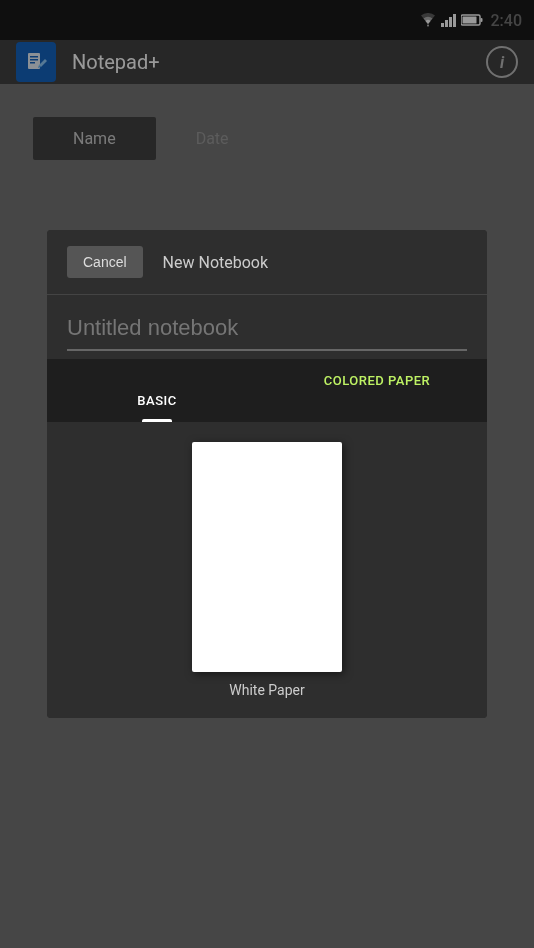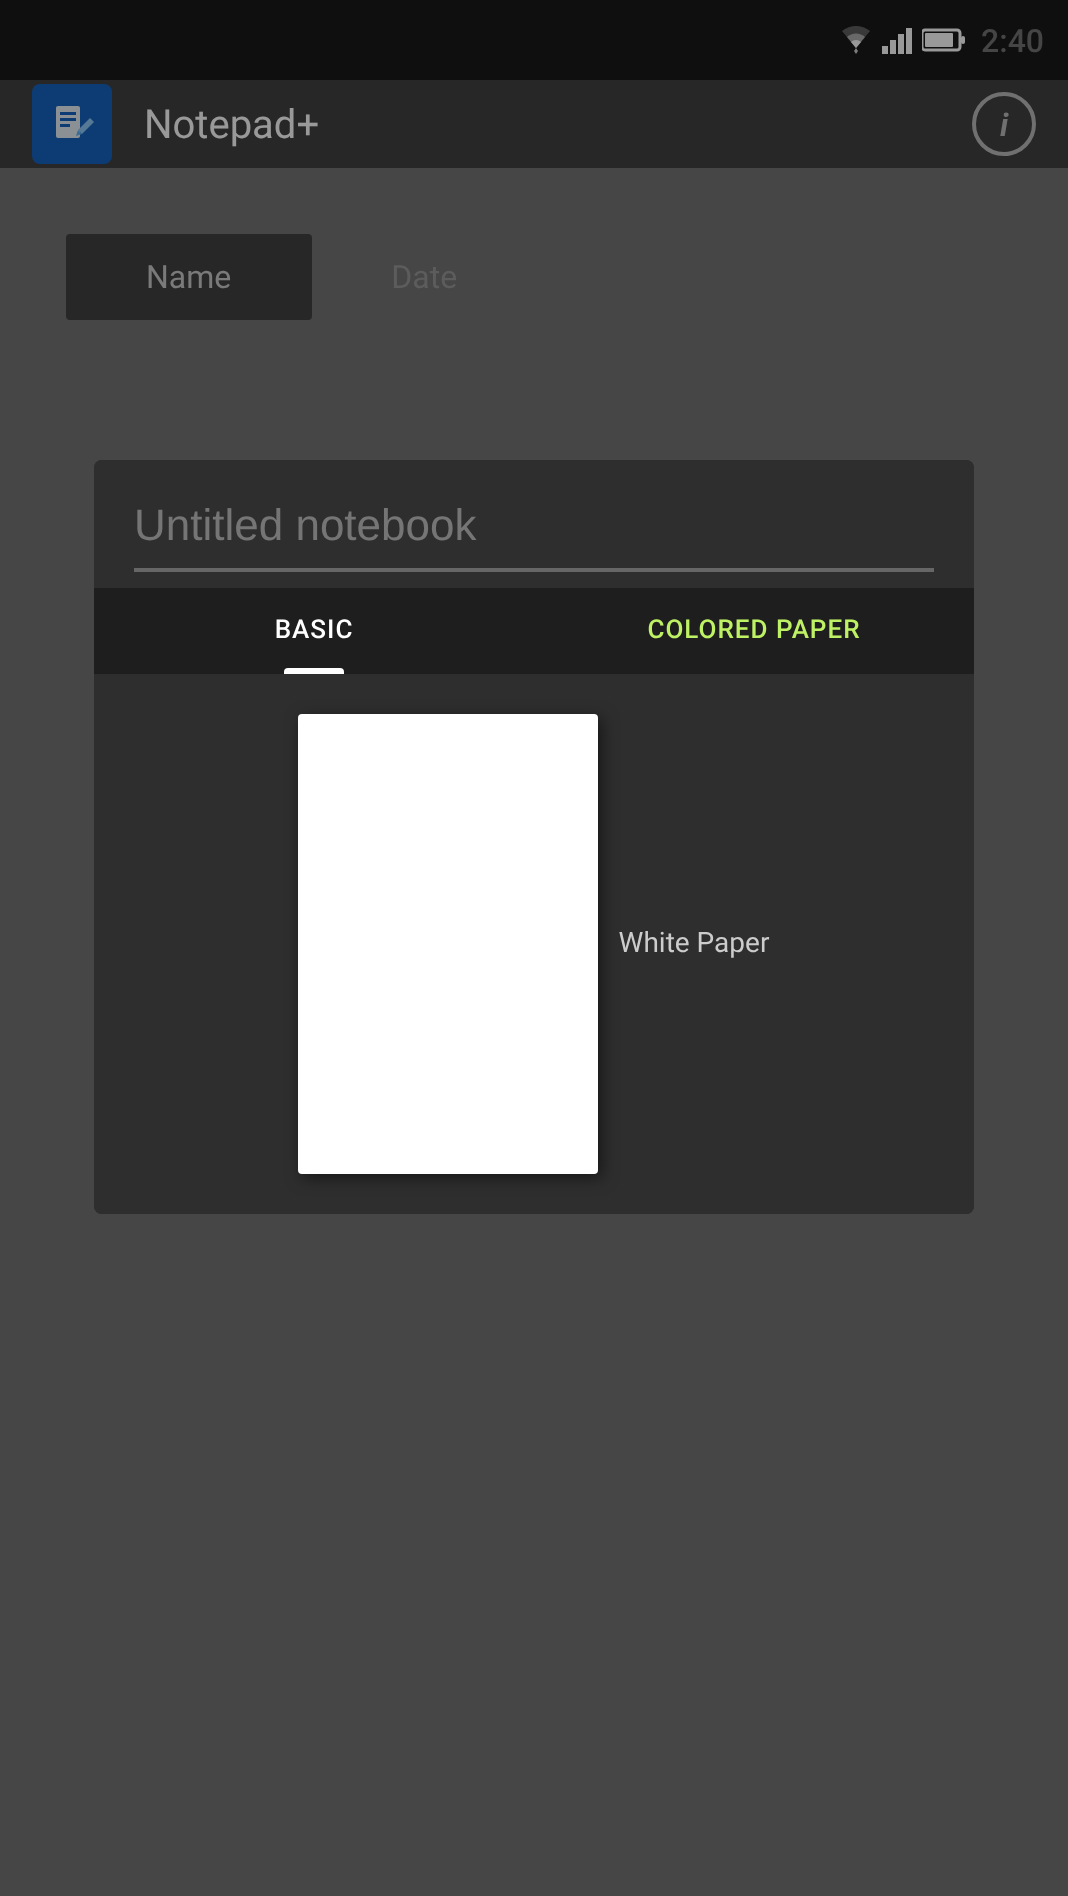--- a/index.html
+++ b/index.html
@@ -181,20 +181,21 @@
       color: #bef264;
       font-size: 13px;
       font-weight: 500;
       letter-spacing: 0.5px;
       cursor: pointer;
       position: relative;
     }
 
     .paper-tab.active {
       color: white;
+      margin-top: 20px;
     }
 
     .paper-tab.active::after {
       content: '';
       position: absolute;
       bottom: 0;
       left: 50%;
       transform: translateX(-50%);
       width: 30px;
       height: 3px;
@@ -206,21 +207,21 @@
     .paper-options {
       display: flex;
       padding: 20px;
       gap: 20px;
       justify-content: center;
       background: #2e2e2e;
     }
 
     .paper-option {
       display: flex;
-      flex-direction: row;
+      flex-direction: column;
       align-items: center;
       gap: 10px;
       cursor: pointer;
     }
 
     .paper-preview {
       width: 150px;
       height: 230px;
       border-radius: 2px;
       box-shadow: 2px 2px 8px rgba(0,0,0,0.5);
@@ -287,20 +288,24 @@
 
 <div class="bg-content">
   <div class="tab-name">Name</div>
   <div class="tab-date">Date</div>
 </div>
 
 <div class="overlay"></div>
 
 <div class="dialog">
 
+  <div class="dialog-header">
+    <button class="cancel-btn">Cancel</button>
+    <span class="dialog-title">New Notebook</span>
+  </div>
 
   <div class="notebook-name-container">
     <input class="notebook-name-input" type="text" placeholder="Untitled notebook" style="">
   </div>
 
   <div class="paper-tabs">
     <div class="paper-tab active">
       <span>BASIC</span>
     </div>
     <div class="paper-tab">

